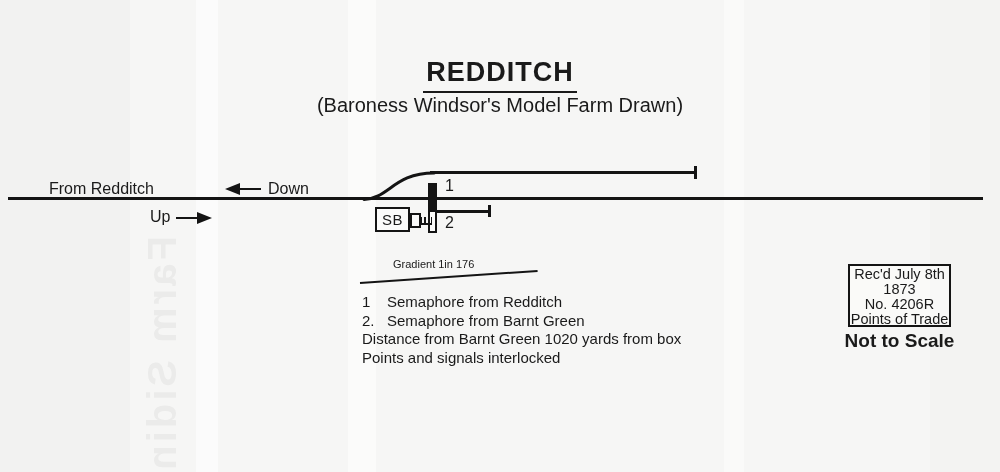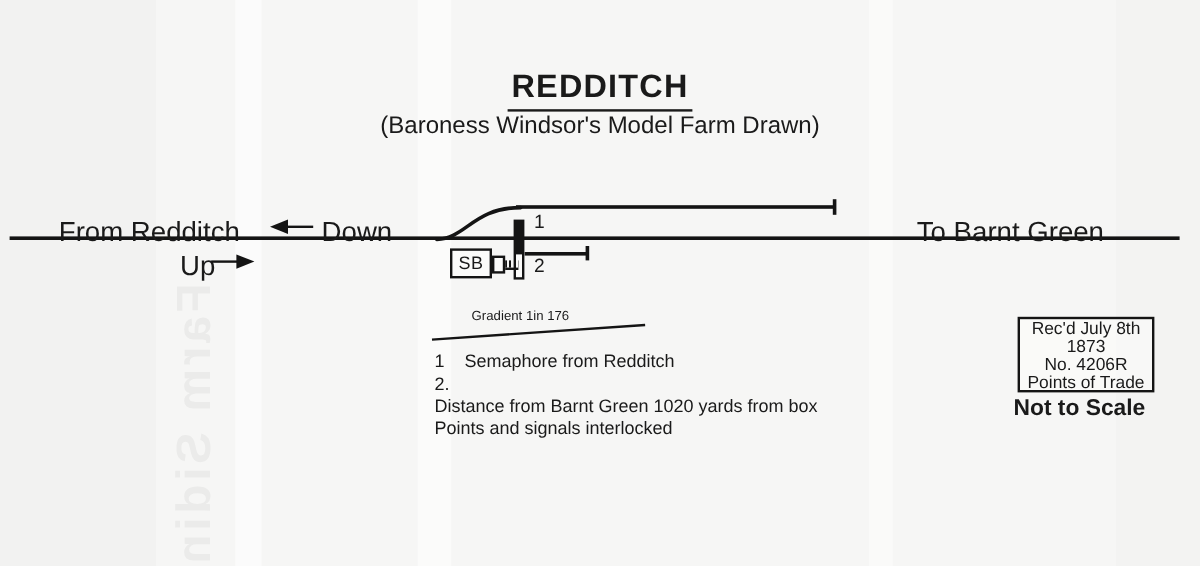--- a/index.html
+++ b/index.html
@@ -26,21 +26,21 @@
     color:rgba(40,40,40,0.05);white-space:nowrap;user-select:none;
   }
 
   .title-wrap{position:absolute;top:57px;left:0;right:0;text-align:center;}
   .title{
     display:inline-block;font-size:27px;font-weight:bold;letter-spacing:1px;
     border-bottom:2.5px solid #1a1a1a;padding:0 3px 3px 3px;
   }
   .subtitle{position:absolute;top:94px;left:0;right:0;text-align:center;font-size:20px;}
 
-  .lbl{position:absolute;font-size:23px;white-space:nowrap;}
+  .lbl{position:absolute;font-size:16px;white-space:nowrap;}
 
   
   .hline{position:absolute;background:#141414;}
   .tick{position:absolute;background:#141414;width:3px;}
 
   
   .arrow{position:absolute;width:36px;height:12px;}
   .arrow .shaft{position:absolute;top:4.5px;height:2.5px;background:#141414;}
   .arrow.left .shaft{left:11px;right:0;}
   .arrow.right .shaft{left:0;right:11px;}
@@ -73,21 +73,21 @@
   .gradient-line{
     position:absolute;left:360px;top:282px;width:178px;height:0;
     border-top:2px solid #141414;transform:rotate(-3.9deg);transform-origin:0 50%;
   }
 
   .notes{position:absolute;left:362px;top:293px;font-size:15px;line-height:18.6px;}
   .note-row{display:flex;}
   .note-num{width:25px;flex:none;}
 
   .stamp{
-    position:absolute;left:848px;top:264px;width:114px;height:63px;
+    position:absolute;left:848px;top:264px;width:103px;height:63px;
     border:2px solid #141414;text-align:center;font-size:14.5px;line-height:15.1px;
     padding-top:1px;background:rgba(253,253,252,0.5);
   }
   .scale-note{position:absolute;left:840px;top:330px;width:119px;text-align:center;font-weight:bold;font-size:19px;}
 
   .source{position:absolute;left:763px;top:352px;font-size:17px;white-space:nowrap;}
   .drawn{position:absolute;left:764px;top:371px;font-size:13px;white-space:nowrap;}
 </style>
 </head>
 <body>
@@ -113,21 +113,20 @@
   <div class="tick" style="left:694px;top:166px;height:13px;"></div>
 
   <svg class="turnout" width="76" height="33" viewBox="0 0 76 33">
     <path d="M 2 29.5 C 27 28.5, 32 3, 72 3" fill="none" stroke="#141414" stroke-width="3" stroke-linecap="round"></path>
   </svg>
 
   <div class="hline" style="left:437px;top:210px;width:53px;height:2.5px;"></div>
   <div class="tick" style="left:488px;top:205px;height:12px;"></div>
 
   <div class="lbl" style="left:49px;top:180px;">From Redditch</div>
-  <div class="lbl" style="left:764px;top:180px;">To Barnt Green</div>
 
   <div class="arrow left" style="left:225px;top:183px;">
     <span class="head"></span>
     <span class="shaft"></span>
   </div>
   <div class="lbl" style="left:268px;top:180px;">Down</div>
 
   <div class="lbl" style="left:150px;top:208px;">Up</div>
   <div class="arrow right" style="left:176px;top:212px;">
     <span class="shaft"></span>
@@ -148,20 +147,21 @@
   <div class="gradient-label">Gradient 1in 176</div>
   <div class="gradient-line"></div>
 
   <div class="notes">
     <div class="note-row">
       <span class="note-num">1</span>
       <span>Semaphore from Redditch</span>
     </div>
     <div class="note-row">
       <span class="note-num">2.</span>
+      <span>Semaphore from Barnt Green</span>
     </div>
     <div>Distance from Barnt Green 1020 yards from box</div>
     <div>Points and signals interlocked</div>
   </div>
 
   <div class="stamp">
     <div>Rec'd July 8th</div>
     <div>1873</div>
     <div>No. 4206R</div>
     <div>Points of Trade</div>

